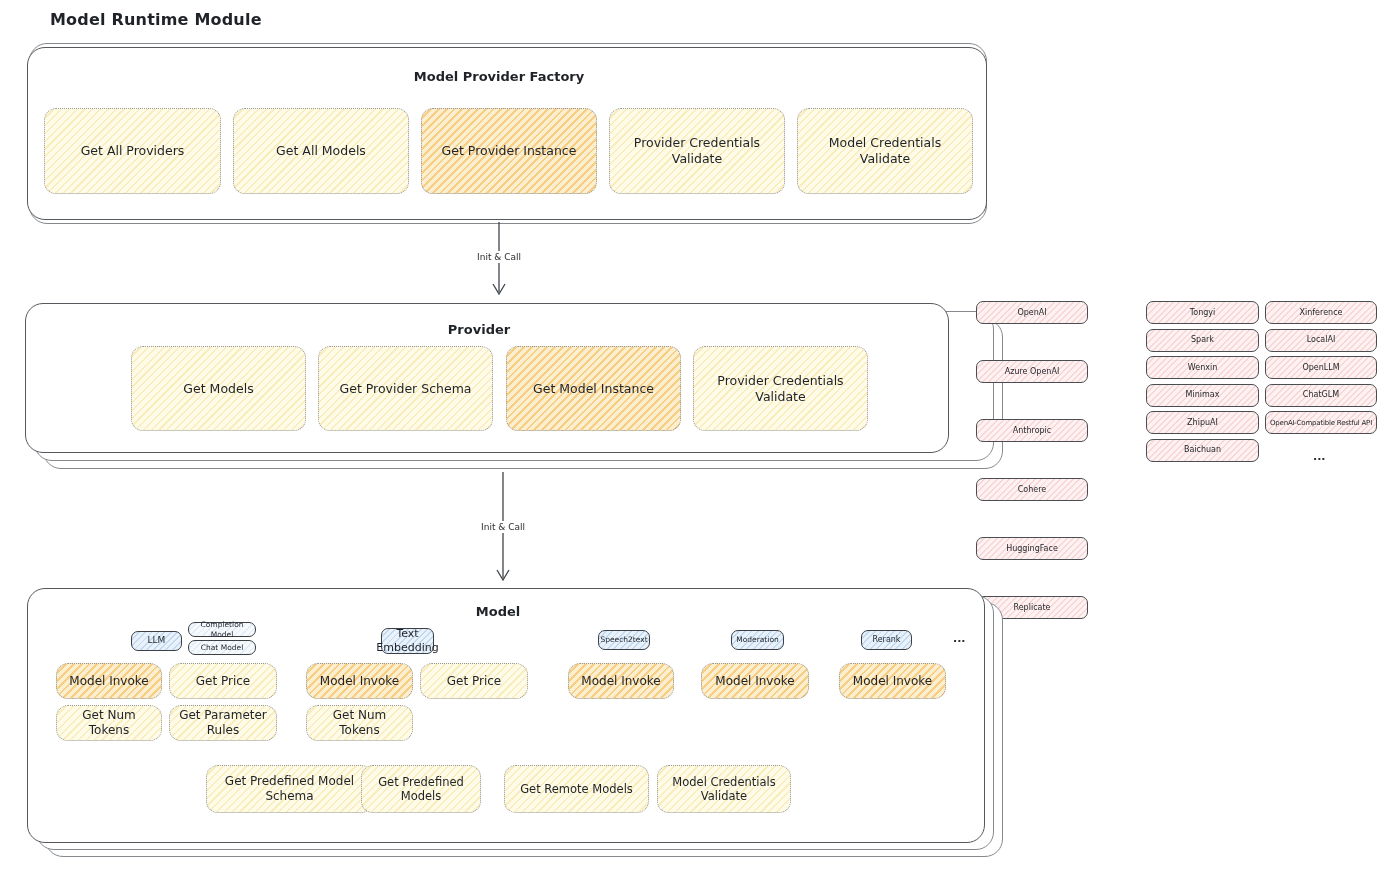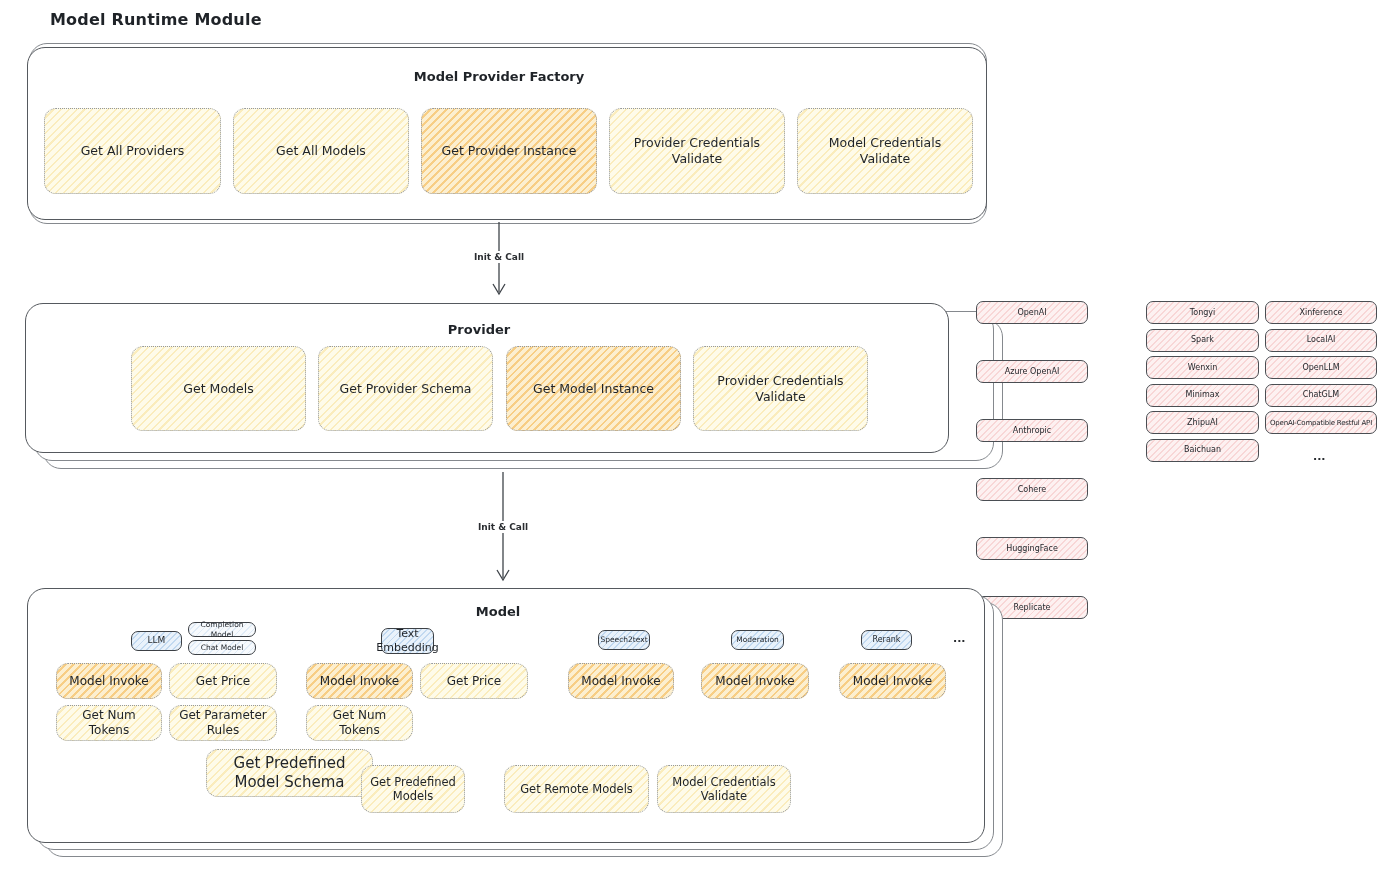--- a/index.html
+++ b/index.html
@@ -35,21 +35,21 @@
   .more{position:absolute;font-size:11px;font-weight:700;color:#2a2d31;}
 
   
   .pcol{position:absolute;display:flex;flex-direction:column;gap:4.6px;}
   .pcol .pink{position:static;height:23px;flex:0 0 23px;}
 
   
   .arrow{position:absolute;}
   .arrow svg{display:block;}
   .arrow-label{position:absolute;font-size:9px;color:#2a2d31;background:#fff;padding:1px 3px;white-space:nowrap;
-               transform:translateX(-50%);font-weight:bold;}
+               transform:translateX(-50%);}
 </style>
 </head>
 <body>
 
 <div class="canvas">
 
   <div class="page-title">Model Runtime Module</div>
 
   <div class="ghost" style="left:29px;top:43px;width:958px;height:181px;"></div>
   <div class="panel" style="left:27px;top:47px;width:960px;height:173px;">
@@ -131,19 +131,19 @@
     <div class="node orange" style="left:278px;top:74px;width:107px;height:36px;font-size:12px;">Model Invoke</div>
     <div class="node yellow" style="left:392px;top:74px;width:108px;height:36px;font-size:12px;">Get Price</div>
     <div class="node orange" style="left:540px;top:74px;width:106px;height:36px;font-size:12px;">Model Invoke</div>
     <div class="node orange" style="left:673px;top:74px;width:108px;height:36px;font-size:12px;">Model Invoke</div>
     <div class="node orange" style="left:811px;top:74px;width:107px;height:36px;font-size:12px;">Model Invoke</div>
 
     <div class="node yellow" style="left:28px;top:116px;width:106px;height:36px;font-size:12px;">Get Num Tokens</div>
     <div class="node yellow" style="left:141px;top:116px;width:108px;height:36px;font-size:12px;">Get Parameter Rules</div>
     <div class="node yellow" style="left:278px;top:116px;width:107px;height:36px;font-size:12px;">Get Num Tokens</div>
 
-    <div class="node yellow" style="left:178px;top:160px;width:167px;height:48px;font-size:15px;">Get Predefined Model Schema</div>
-    <div class="node yellow" style="left:333px;top:176px;width:104px;height:48px;font-size:11.5px;">Get Predefined Models</div>
+    <div class="node yellow" style="left:178px;top:176px;width:167px;height:48px;font-size:12px;">Get Predefined Model Schema</div>
+    <div class="node yellow" style="left:333px;top:176px;width:120px;height:48px;font-size:11.5px;">Get Predefined Models</div>
     <div class="node yellow" style="left:476px;top:176px;width:145px;height:48px;font-size:11.5px;">Get Remote Models</div>
     <div class="node yellow" style="left:629px;top:176px;width:134px;height:48px;font-size:11.5px;">Model Credentials Validate</div>
   </div>
 
 </div>
 
 </body></html>

